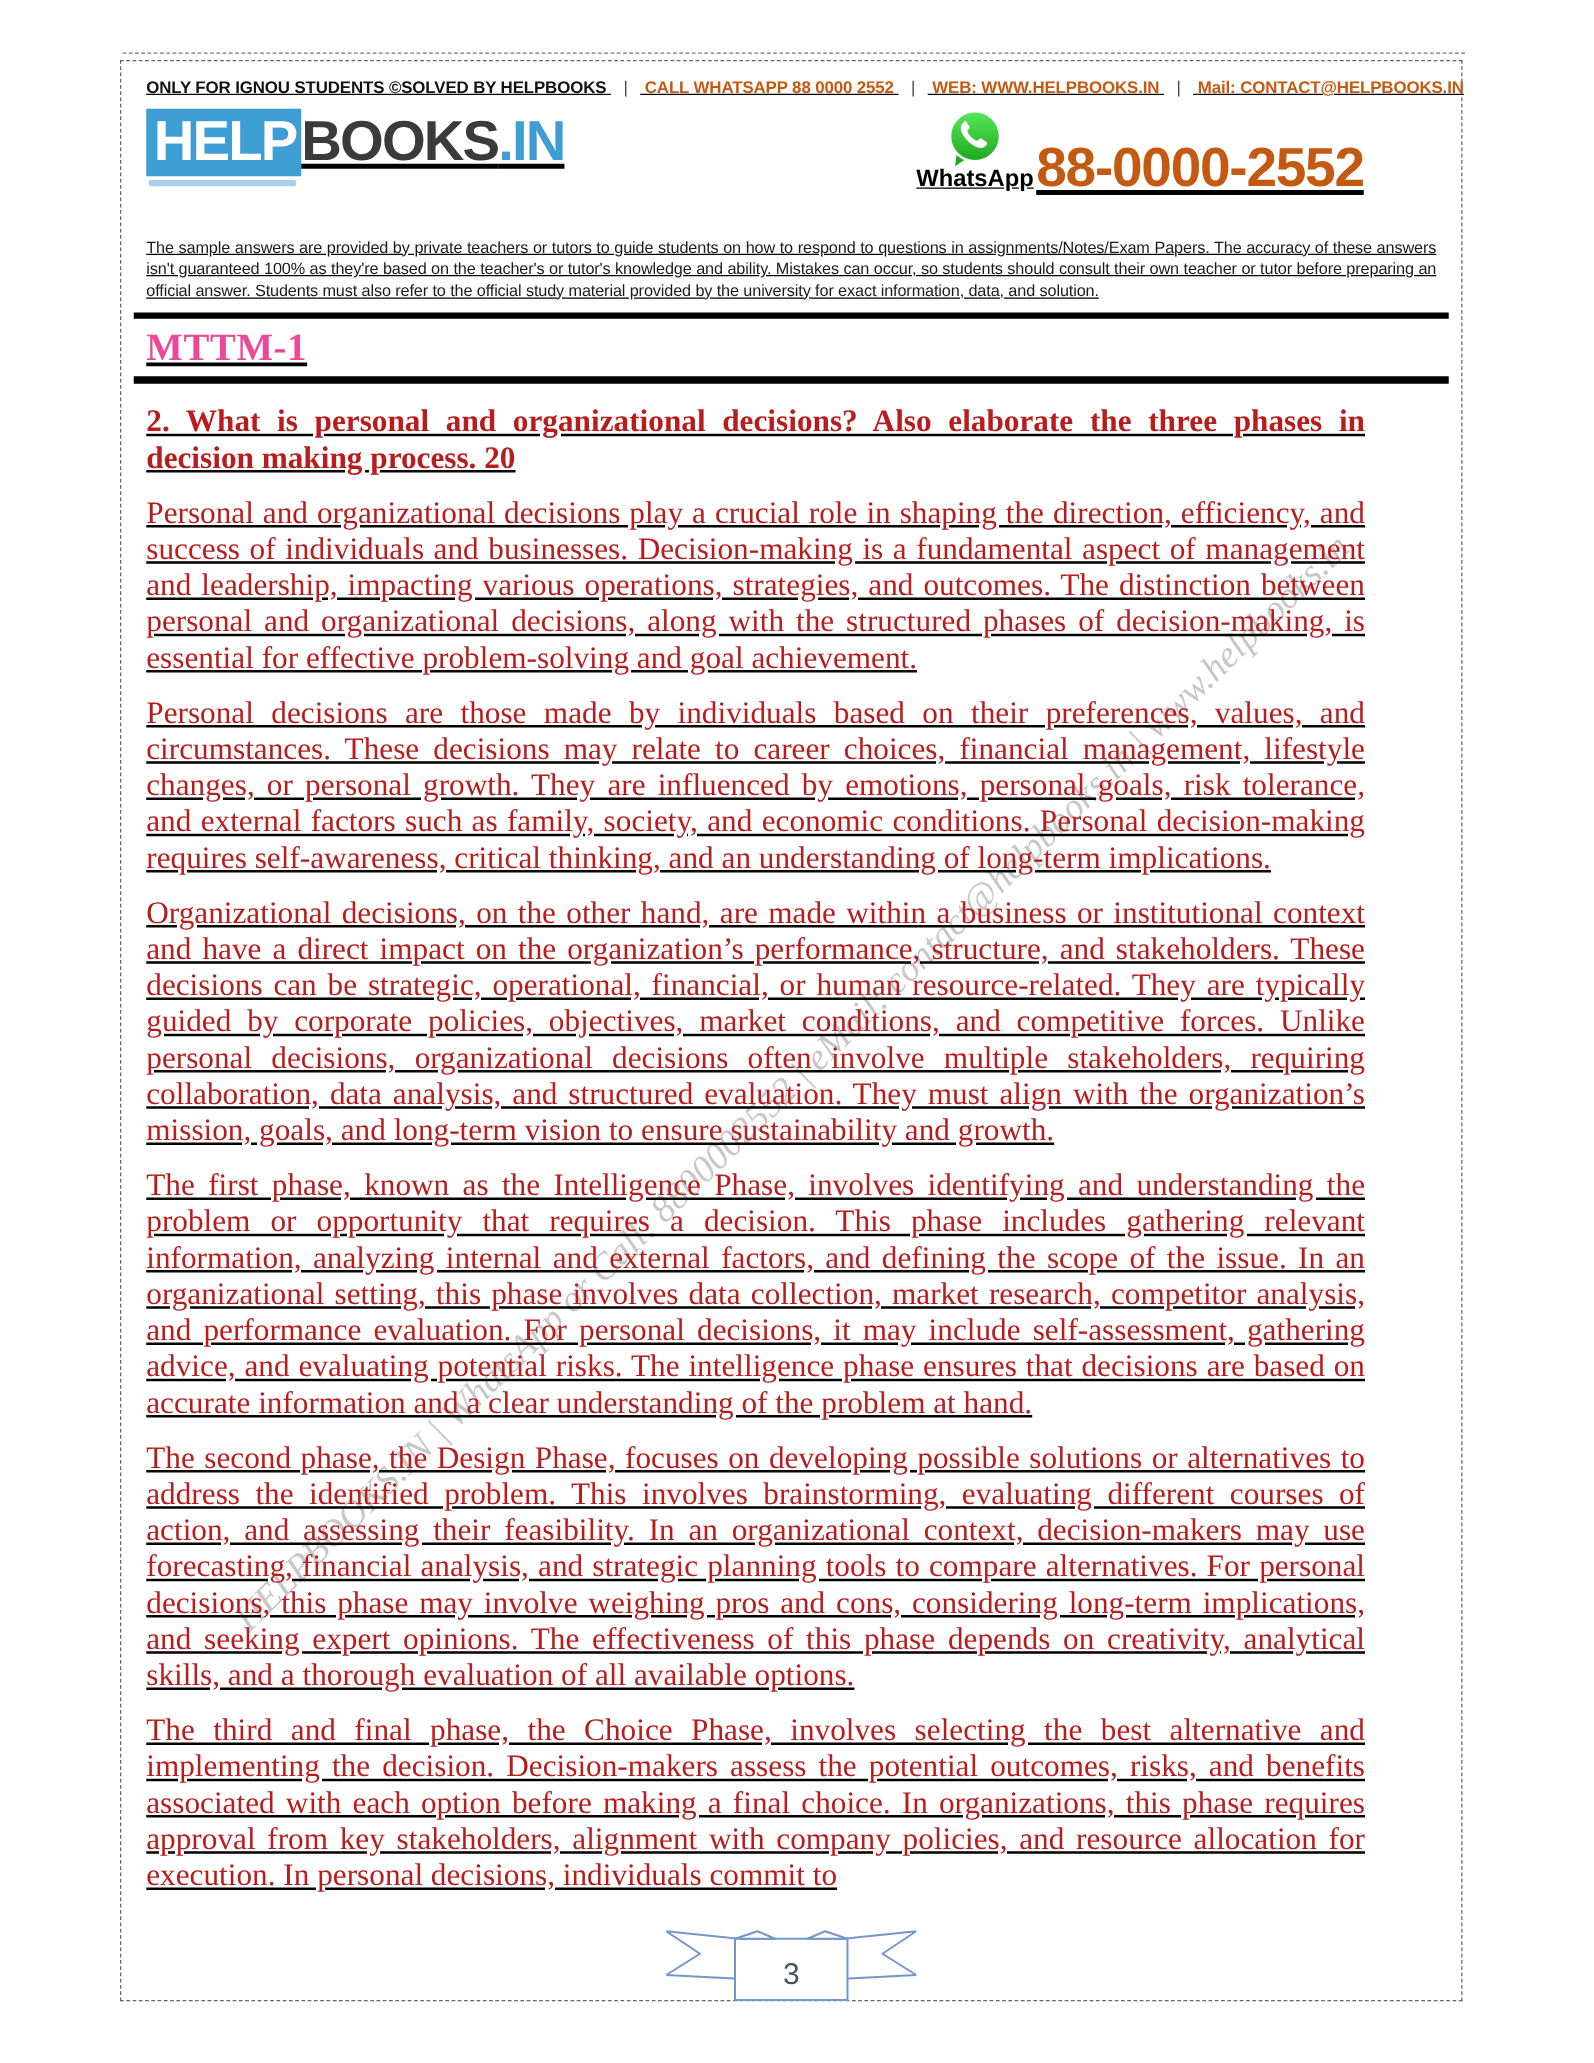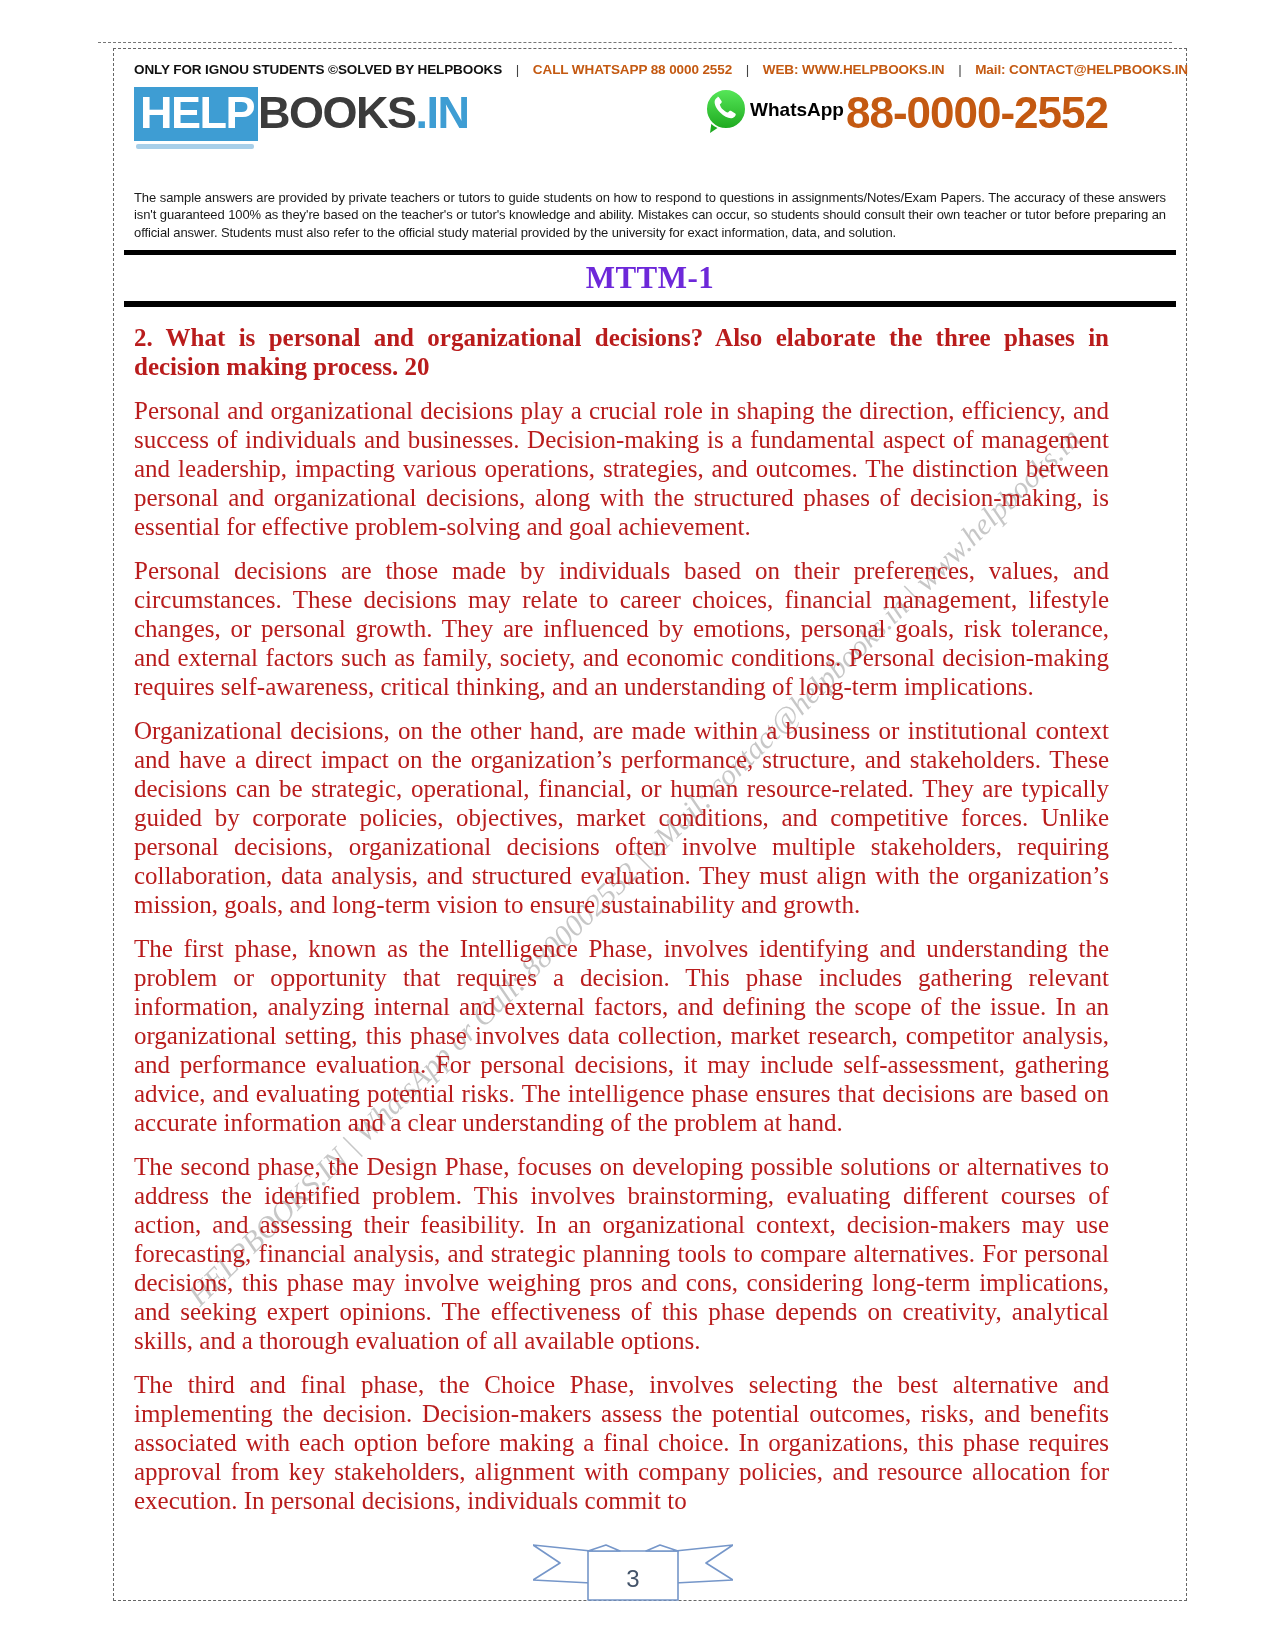--- a/index.html
+++ b/index.html
@@ -5,56 +5,56 @@
   html,body { margin:0; padding:0; background:#ffffff; }
   .page {
     position:relative; width:1275px; height:1650px; background:#fff;
     font-family:"Liberation Serif", serif; overflow:hidden; margin:0 auto;
   }
   .top-line2 {
     position:absolute; left:98px; top:42px; width:1074px; height:0;
     border-top:1.5px dashed #777;
   }
   .border-box {
-    position:absolute; left:113px; top:48px; width:1074px; height:1553px;
+    position:absolute; left:96px; top:48px; width:1074px; height:1553px;
     box-sizing:border-box; border:1.5px dashed #666; padding:0 20px;
-    z-index:2; background:transparent;
+    z-index:2; background:transparent;text-decoration:underline;
   }
   
   .hline1 {
     margin-top:13px; font-family:"Liberation Sans", sans-serif;
     font-size:13.5px; color:#111; white-space:nowrap; letter-spacing:-0.1px;
   }
   .hline1 .blk { font-weight:600; color:#111; }
   .hline1 .org { font-weight:700; color:#C45911; }
   .hline1 .sep { color:#444; margin:0 10px; font-weight:400; }
   .logo-row { display:flex; justify-content:space-between; align-items:flex-start; margin-top:10px; height:76px;gap:44px; }
   .logo { font-family:"Liberation Sans", sans-serif; font-weight:900; font-size:45px; letter-spacing:-1.5px; line-height:52px; }
   .logo .lg-help { background:#3E9DD3; color:#fff; display:inline-block; padding:0 4px 2px 6px; }
   .logo .lg-books { color:#3B3B3B; }
   .logo .lg-in { color:#3E9DD3; }
   .logo-tagline { width:118px; height:5px; background:#A8CFE9; margin:3px 0 0 2px; border-radius:2px; }
   .wa-block { display:flex; align-items:flex-end; margin-right:58px; }
-  .wa-left { display:flex; flex-direction:row; align-items:center; }
+  .wa-left { display:flex; flex-direction:column; align-items:center; }
   .wa-left svg { display:block; margin-bottom:-2px; }
   .wa-label { font-family:"Liberation Sans", sans-serif; font-weight:700; font-size:19px; color:#000; }
   .wa-number {
     font-family:"Liberation Sans", sans-serif; font-weight:700; font-size:44px;
     color:#C45911; letter-spacing:-1px; line-height:40px; margin-left:2px;
   }
   .policy {
     margin-top:8px; font-family:"Liberation Sans", sans-serif; font-size:13px;
     line-height:17.5px; color:#1a1a1a; letter-spacing:-0.1px; text-align:justify;
   }
   .policy .pol-u { text-decoration:underline; }
   .bar { height:5px; background:#000; margin:9px -10px 0; }
   .bar2 { height:6px; margin-top:5px; }
   .doc-title {
-    text-align:center; font-size:31px; font-weight:700; letter-spacing:0.5px;
-    margin:5px 0 0; color:#6d28d9;
+    font-size:31px; font-weight:700; letter-spacing:0.5px;
+    margin:5px 0 0; color:#ec4899;
   }
   
   .content { margin:16px 57px 0 0; font-size:25px; line-height:29px; text-align:justify; color:#b91c1c; }
   .content p { margin:0 0 15px; }
   .question { font-weight:700; }
   
   .watermark {
     position:absolute; left:193px; top:1283px; z-index:1;
     transform:rotate(-44.5deg); transform-origin:0 50%;
     font-family:"Liberation Serif", serif; font-style:italic;

